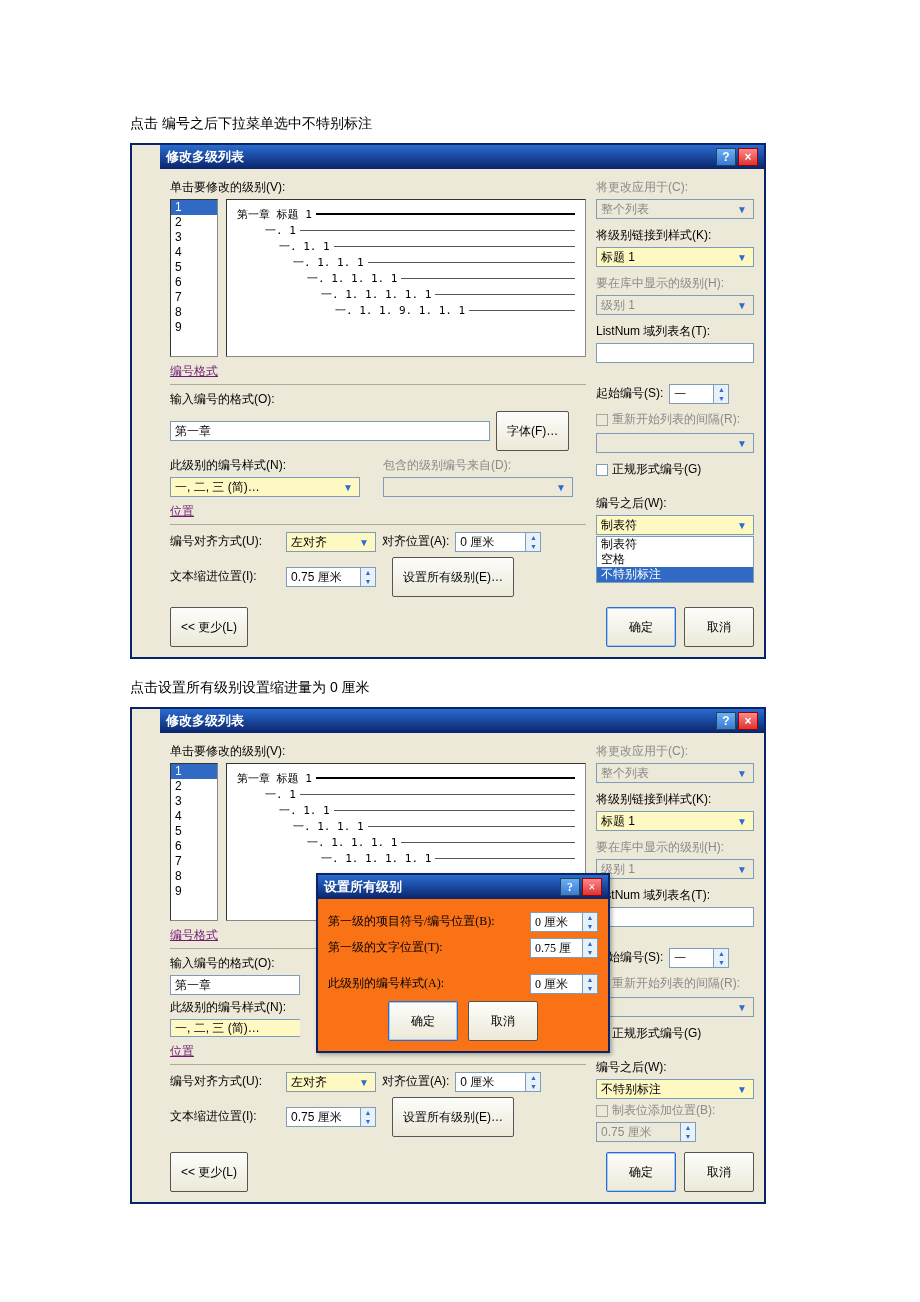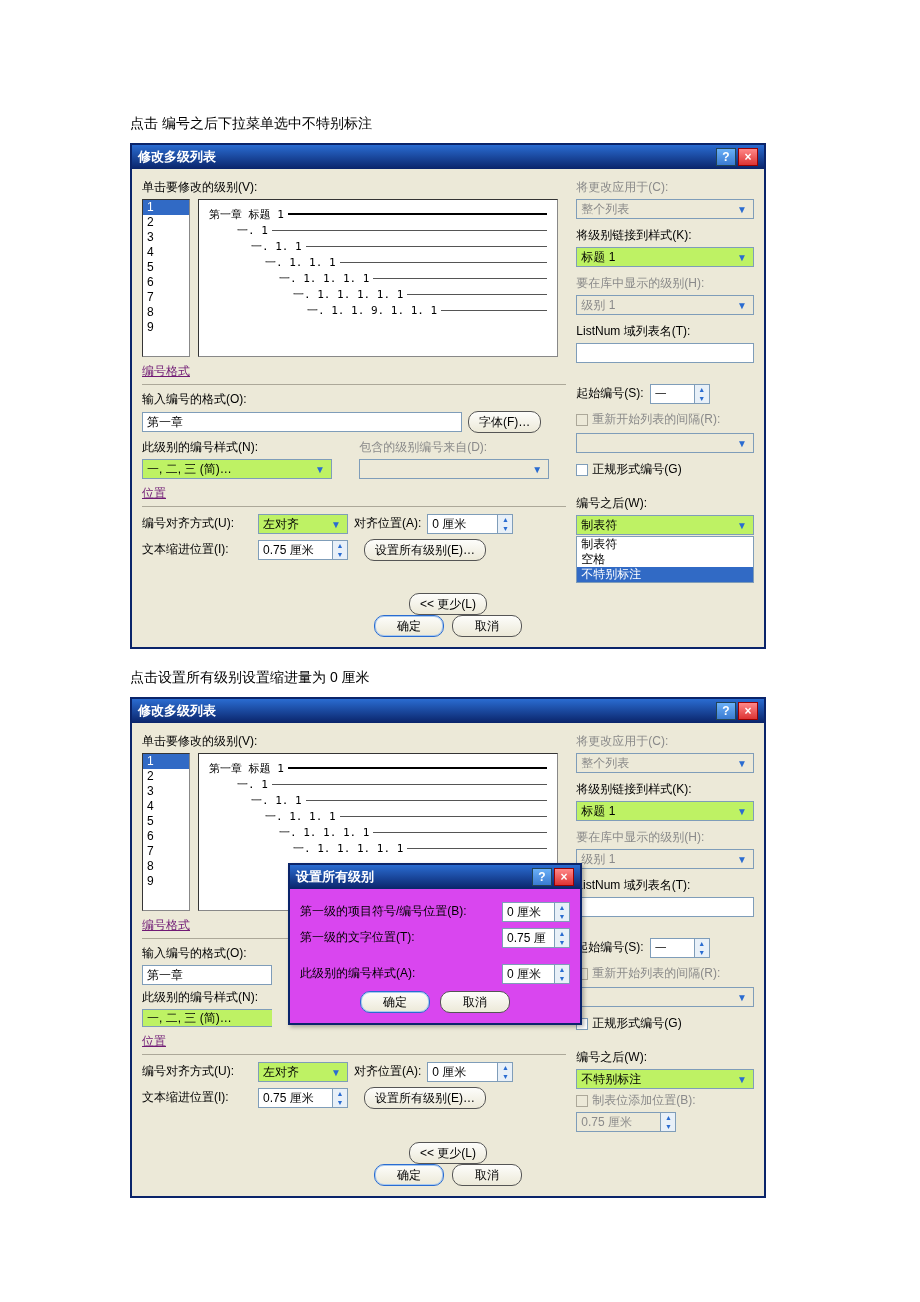--- a/index.html
+++ b/index.html
@@ -11,20 +11,21 @@
     padding: 115px 130px 40px 130px;
     width: 920px;
   }
   .caption { font-size: 14px; color: #000; margin: 0 0 10px 0; }
   .dialog {
     border: 2px solid #0a246a;
     background: #ece9d8;
     width: 636px;
     margin-bottom: 20px;
     position: relative;
+    padding-left: 28px;
   }
   .titlebar {
     background: linear-gradient(#2a6cd1,#0a246a);
     color: #fff;
     font-weight: bold;
     font-size: 13px;
     padding: 3px 6px;
     display: flex;
     align-items: center;
     justify-content: space-between;
@@ -64,61 +65,62 @@
     position: relative;
   }
   .pv-line { display:flex; align-items:center; height:16px; white-space:pre; }
   .pv-line .bar { flex:1; height:1px; background:#555; margin-left:4px; }
   .pv-line.hd .bar { height:2px; background:#000; }
   .input, .select {
     height: 20px; background:#fff; border:1px solid #7f9db9;
     padding: 1px 4px; font-size:12px; font-family:inherit;
   }
   .input.dis, .select.dis { background:#ece9d8; color:#8a8a8a; }
-  .select { background:#bef264; display:flex; align-items:center; justify-content:space-between;}
+  .select { background:#fef9c3; display:flex; align-items:center; justify-content:space-between;}
   .select .arrow {
     width:14px; height:14px; display:flex; align-items:center; justify-content:center;
     color:#2a6cd1; font-size:10px;
   }
   .spinner { display:flex; }
   .spinner .input { border-right:0; }
   .spin-btns {
     width:16px; border:1px solid #7f9db9; background:#e8f0f8;
     display:flex; flex-direction:column; font-size:7px; color:#2a6cd1;
   }
   .spin-btns div{flex:1;display:flex;align-items:center;justify-content:center;}
   .button {
-    height:22px; padding: 1px 10px;
+    height:40px; padding: 1px 10px;
     background:linear-gradient(#fdfdfb,#ece9d8);
-    border:1px solid #555; border-radius:10px;
+    border:1px solid #555; border-radius:2px;
     font-size:12px; font-family:inherit;
   }
   .button.primary { border:1px solid #2a6cd1; box-shadow:inset 0 0 0 1px #a9caef; }
   .checkbox { display:flex; align-items:center; gap:4px; }
   .cb { width:12px; height:12px; border:1px solid #7f9db9; background:#fff; display:inline-block;}
   .cb.dis { background:#ece9d8; border-color:#aca899;}
   .listbox {
     background:#fff; border:1px solid #7f9db9;
     font-size:12px; line-height:15px;
   }
   .listbox div { padding:0 4px; }
   .listbox div.hl { background:#316ac5; color:#fff; }
   .footer {
-    margin-top:10px; display:flex; justify-content:space-between; align-items:center;flex-direction:column;
+    margin-top:10px; display:flex; justify-content:space-between; align-items:center;
   }
   .footer .right { display:flex; gap:8px; }
   
   .inner-dialog {
     position:absolute;
     left:156px; top:140px;
     width:294px;
     border:2px solid #0a246a;
-    background:#d946ef;
+    background:#f97316;
     z-index:5;
     box-shadow:2px 2px 4px rgba(0,0,0,0.3);
+    font-family:Liberation Serif, serif;
   }
   .inner-body { padding:8px 10px 10px 10px; }
   .inner-row { display:flex; align-items:center; justify-content:flex-start; margin:4px 0; }
   .inner-row .lbl { flex:1; }
   .inner-row .spinner .input { width:52px; }
   .inner-foot { display:flex; justify-content:center; gap:10px; margin-top:6px; }
 </style>
 </head>
 <body>
 

